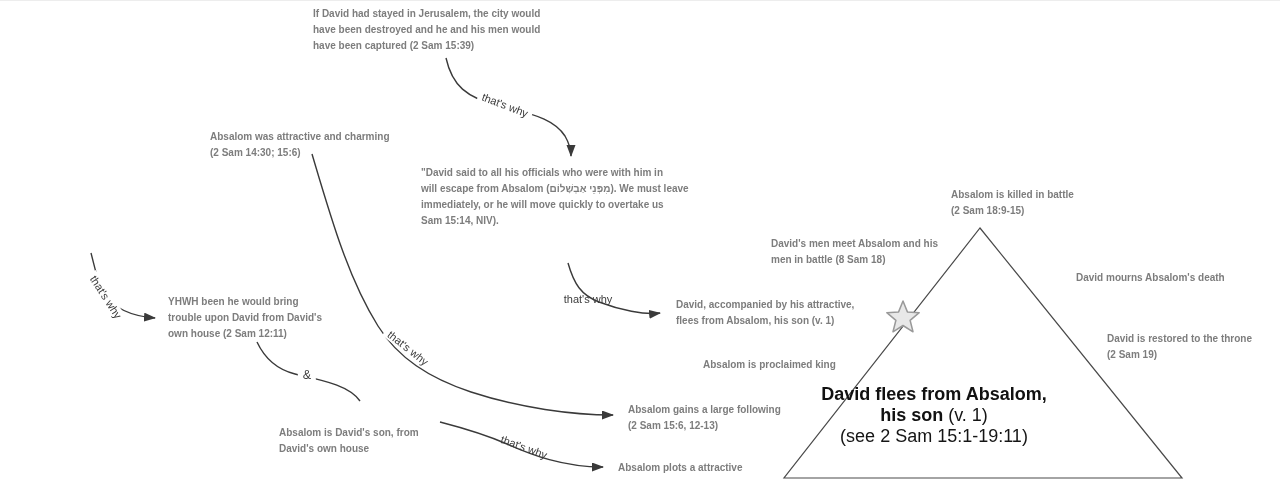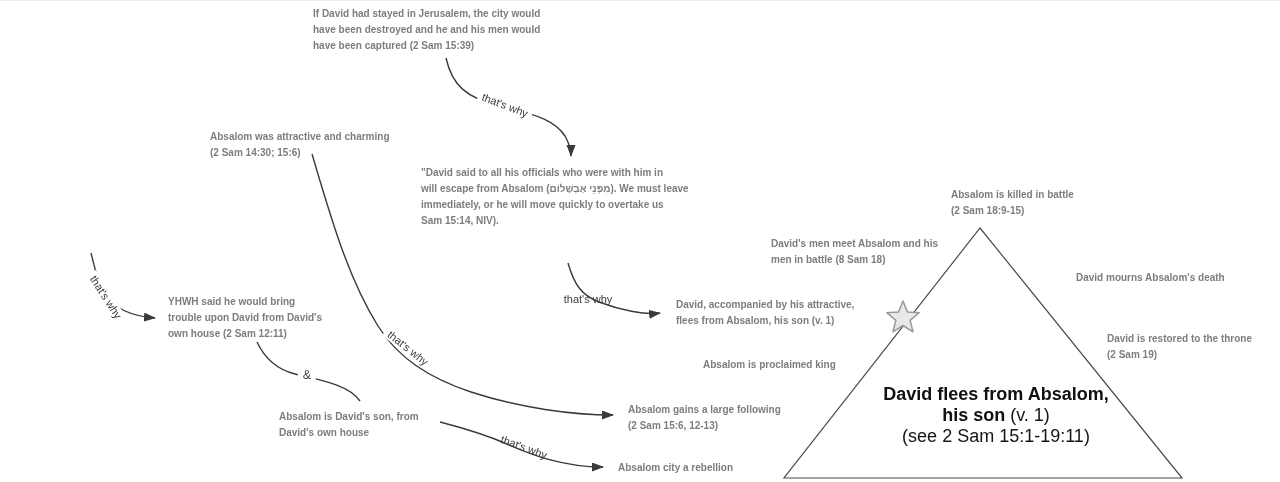--- a/index.html
+++ b/index.html
@@ -25,21 +25,21 @@
     white-space:nowrap;
   }
   .masked{background:#ffffff;padding:0 4px;}
   .amp-label{
     position:absolute;z-index:2;
     color:#3c3c3c;font-size:12.5px;line-height:13px;
     background:#ffffff;padding:0 5px;
   }
   .tri-title{
     position:absolute;z-index:3;
-    left:846px;top:383px;width:300px;
+    left:784px;top:383px;width:300px;
     text-align:center;
     color:#151515;font-size:18px;line-height:21px;
   }
   .tri-title .b{font-weight:bold;color:#111;}
 </style>
 </head>
 <body>
 
 <div class="canvas">
 
@@ -80,21 +80,21 @@
     <div>have been captured (2 Sam 15:39)</div>
   </div>
 
   <div class="note" style="left:210px;top:128px;">
     <div>Absalom was attractive and charming</div>
     <div>(2 Sam 14:30; 15:6)</div>
   </div>
 
 
   <div class="note" style="left:168px;top:293px;">
-    <div>YHWH said he would bring</div>
+    <div>YHWH been he would bring</div>
     <div>trouble upon David from David's</div>
     <div>own house (2 Sam 12:11)</div>
   </div>
 
   <div class="note" style="left:421px;top:164px;">
     <div>"David said to all his officials who were with him in</div>
     <div>will escape from Absalom (מִפְּנֵי אַבְשָׁלוֹם). We must leave</div>
     <div>immediately, or he will move quickly to overtake us</div>
     <div>Sam 15:14, NIV).</div>
   </div>
@@ -106,27 +106,27 @@
 
   <div class="note" style="left:692px;top:356px;margin-left:11px;">
     <div>Absalom is proclaimed king</div>
   </div>
 
   <div class="note" style="left:628px;top:401px;">
     <div>Absalom gains a large following</div>
     <div>(2 Sam 15:6, 12-13)</div>
   </div>
 
-  <div class="note" style="left:279px;top:408px;">
+  <div class="note" style="left:279px;top:424px;">
     <div>Absalom is David's son, from</div>
     <div>David's own house</div>
   </div>
 
   <div class="note" style="left:618px;top:459px;">
-    <div>Absalom city a rebellion</div>
+    <div>Absalom plots a attractive</div>
   </div>
 
   <div class="note" style="left:951px;top:186px;">
     <div>Absalom is killed in battle</div>
     <div>(2 Sam 18:9-15)</div>
   </div>
 
   <div class="note" style="left:771px;top:235px;">
     <div>David's men meet Absalom and his</div>
     <div>men in battle (8 Sam 18)</div>

